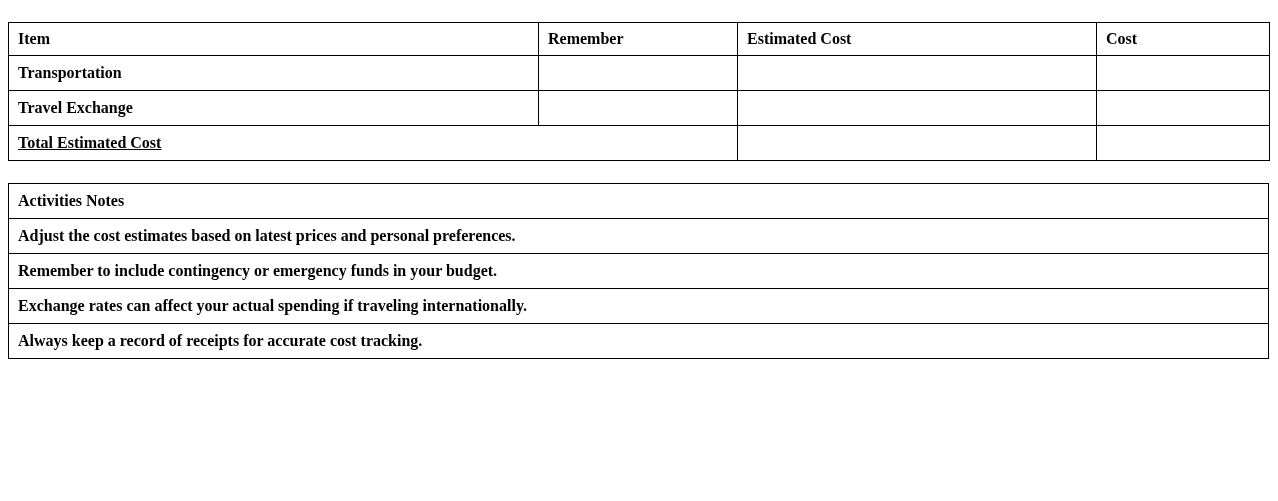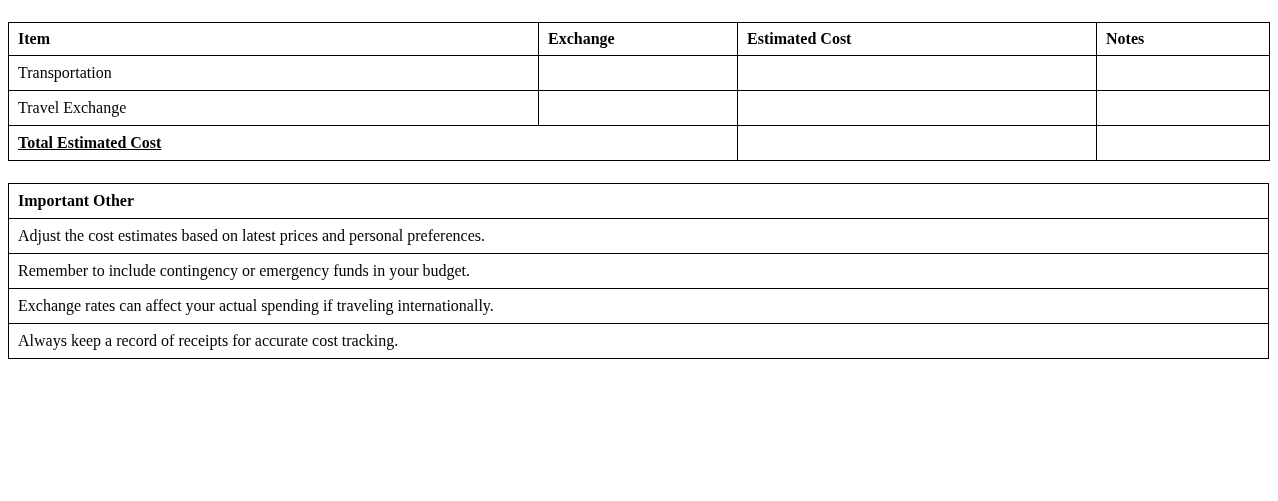--- a/index.html
+++ b/index.html
@@ -24,21 +24,21 @@
   table {
     border-collapse: collapse;
     table-layout: fixed;
     width: 1261px;
   }
   td, th {
     border: 1.5px solid #000000;
     padding: 2px 4px 2px 9px;
     text-align: left;
     vertical-align: middle;
-    font-weight: normal;
+    font-weight: bold;
     overflow: hidden;
     white-space: nowrap;
   }
   th { font-weight: bold; }
   .budget-table .hdr-row td,
   .budget-table .hdr-row th { height: 28px; }
   .budget-table .data-row td { height: 30px; }
   .total-row td { height: 30px; font-weight: bold; text-decoration: underline; }
   .col-item { width: 530px; }
   .col-details { width: 199px; }
@@ -55,23 +55,23 @@
   <table class="budget-table">
     <colgroup>
       <col class="col-item">
         <col class="col-details">
         <col class="col-cost">
         <col class="col-notes">
     </colgroup>
     <tbody>
       <tr class="hdr-row">
         <th>Item</th>
-        <th>Exchange</th>
+        <th>Remember</th>
         <th>Estimated Cost</th>
-        <th>Notes</th>
+        <th>Cost</th>
       </tr>
       <tr class="data-row">
         <td>Transportation</td>
         <td></td>
         <td></td>
         <td></td>
       </tr>
       <tr class="data-row">
         <td>Travel Exchange</td>
         <td></td>
@@ -82,21 +82,21 @@
         <td colspan="2">Total Estimated Cost</td>
         <td></td>
         <td></td>
       </tr>
     </tbody>
   </table>
 
   <table class="notes-table">
     <tbody>
       <tr>
-        <th>Important Other</th>
+        <th>Activities Notes</th>
       </tr>
       <tr>
         <td>Adjust the cost estimates based on latest prices and personal preferences.</td>
       </tr>
       <tr>
         <td>Remember to include contingency or emergency funds in your budget.</td>
       </tr>
       <tr>
         <td>Exchange rates can affect your actual spending if traveling internationally.</td>
       </tr>

